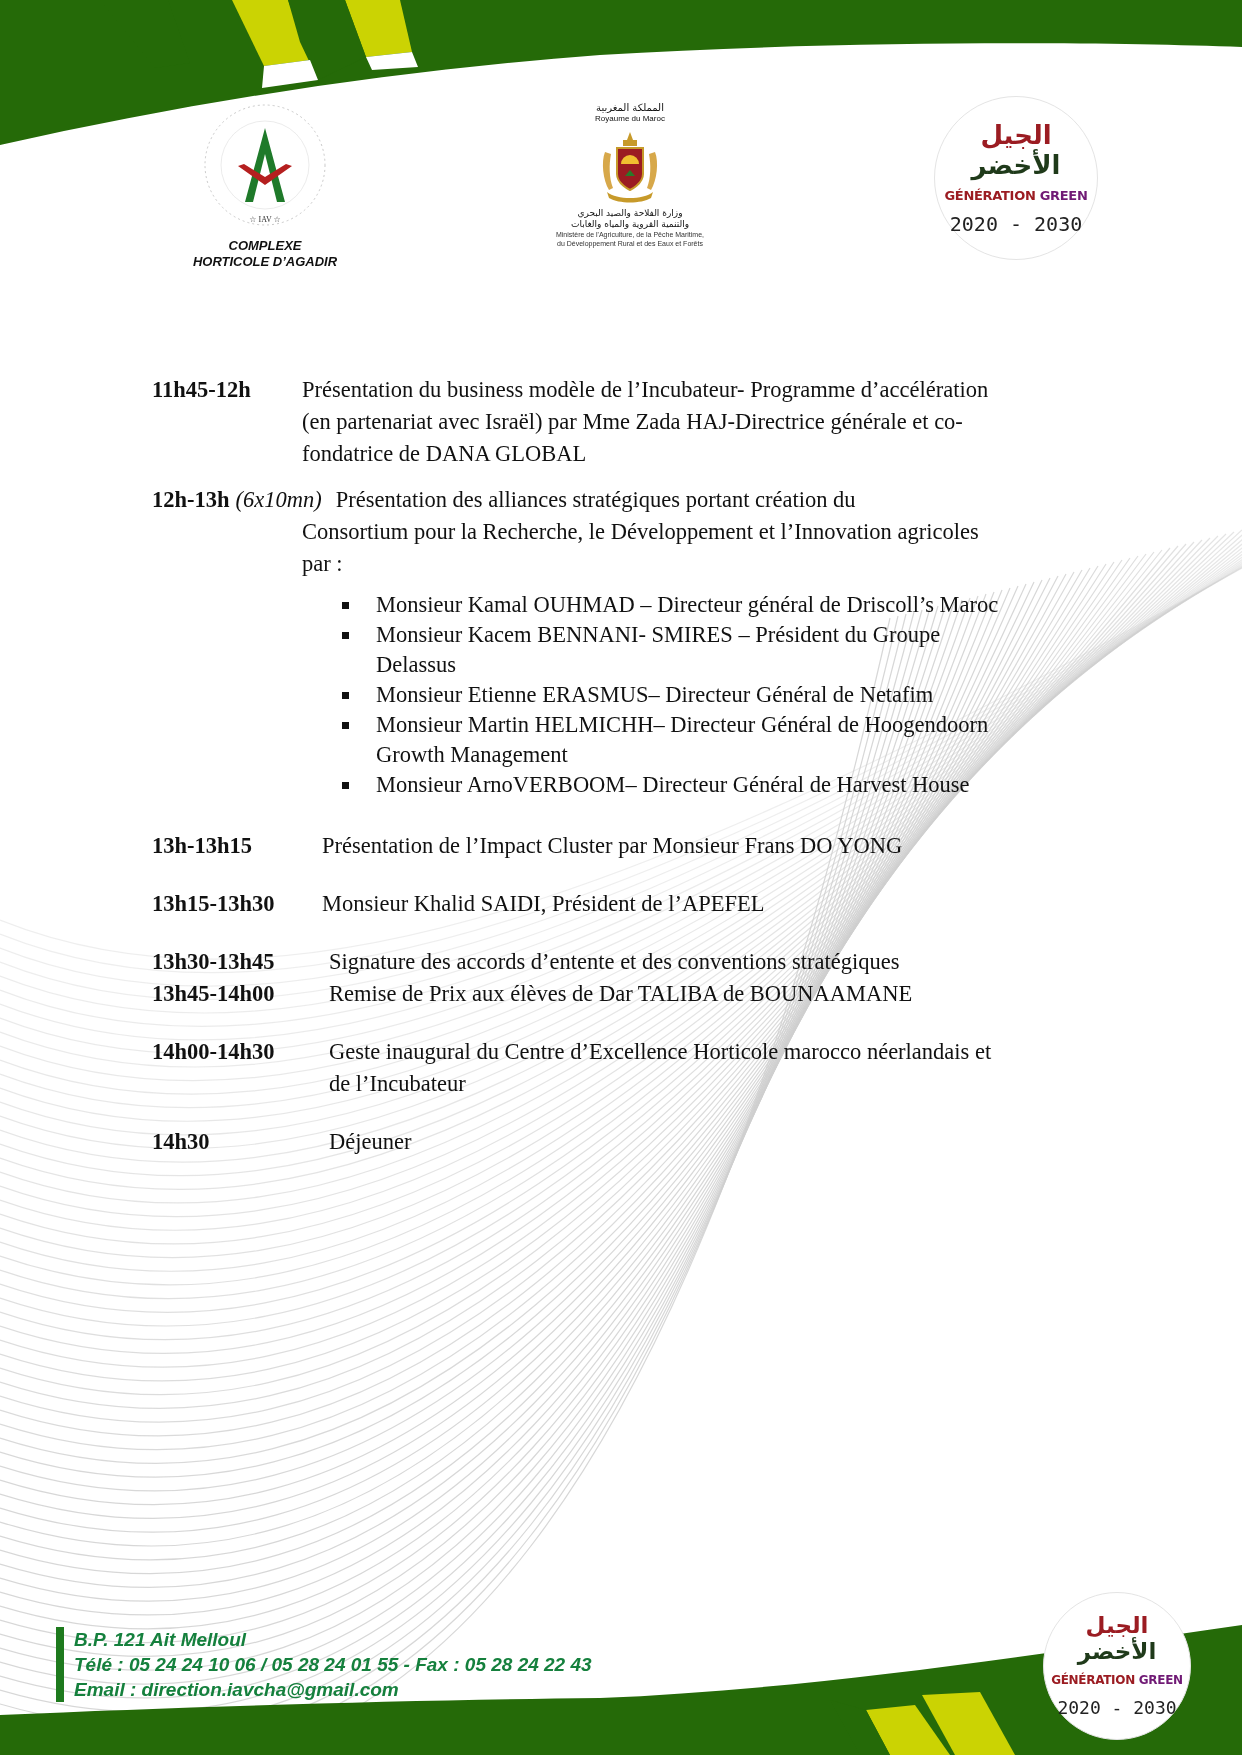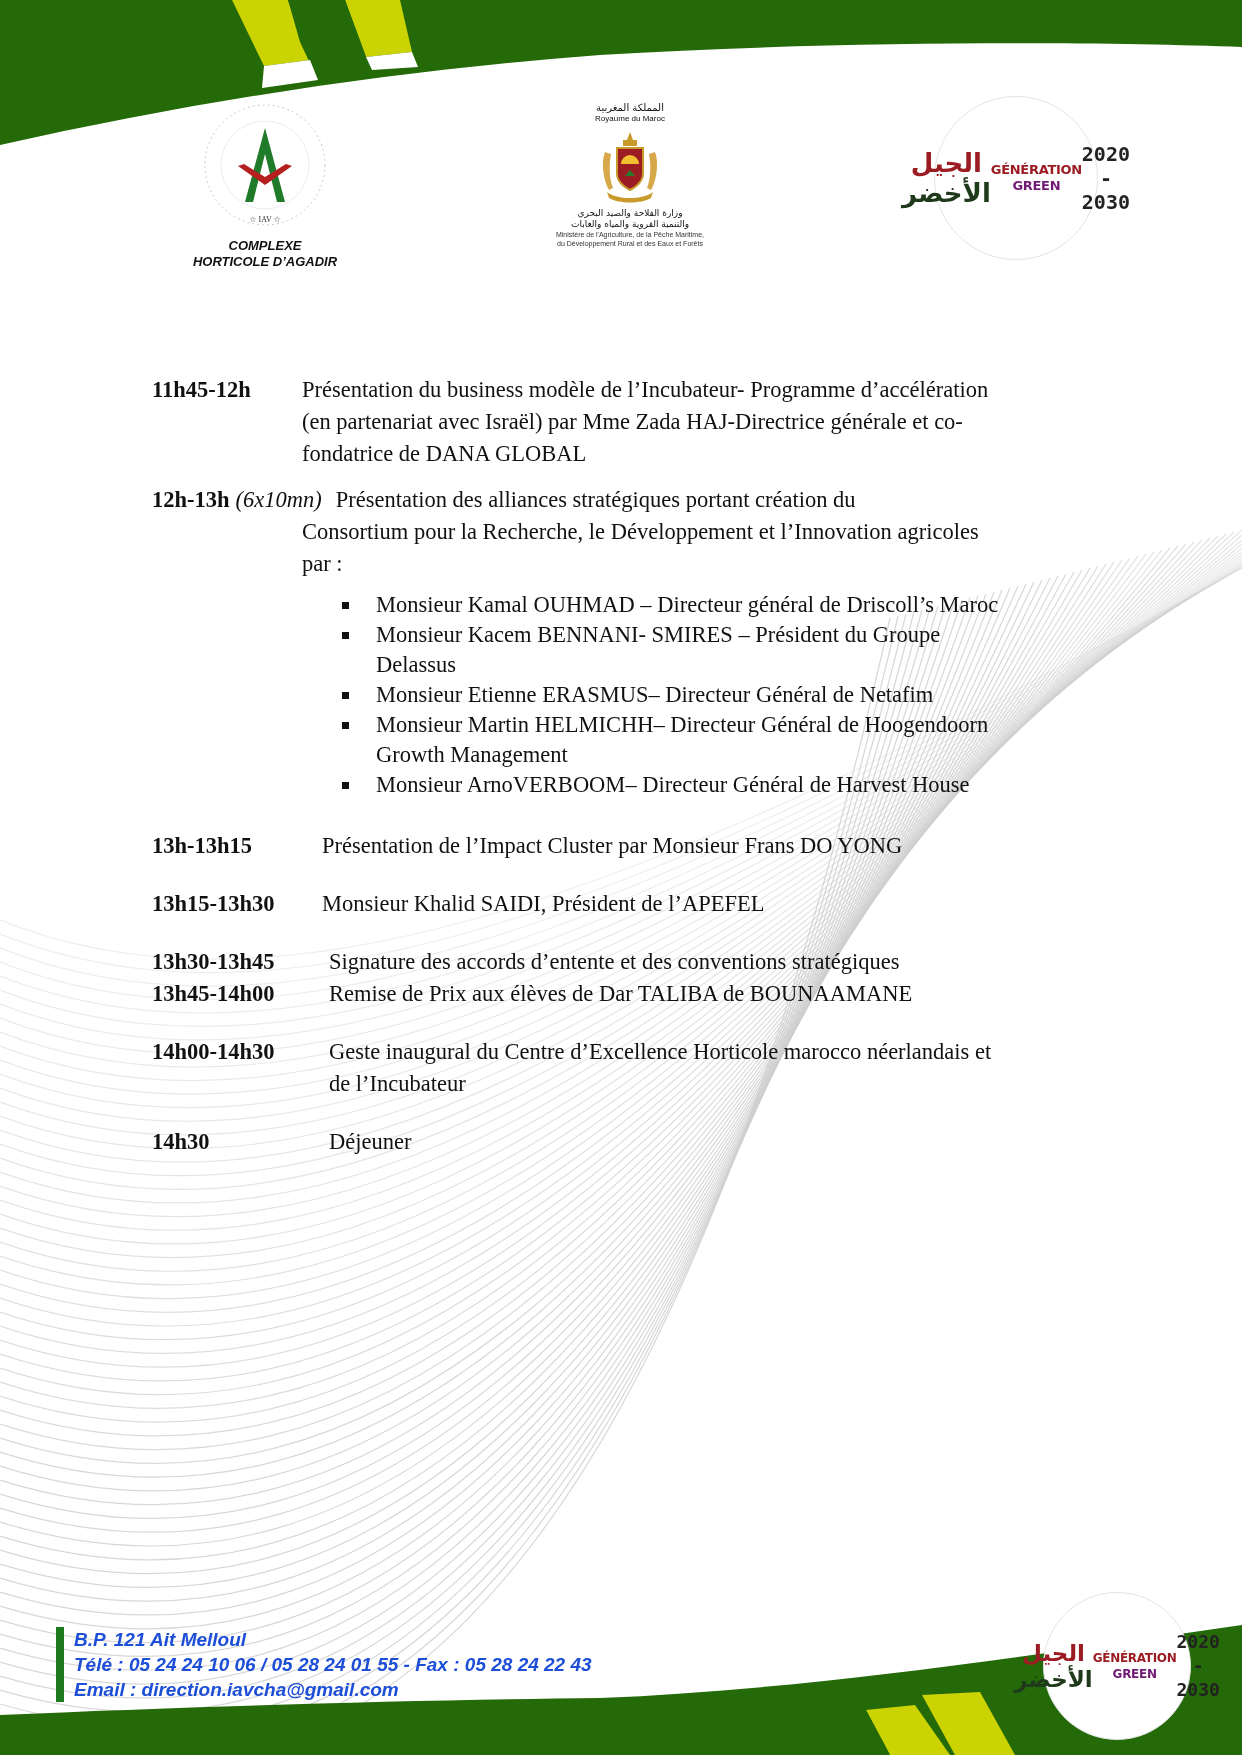--- a/index.html
+++ b/index.html
@@ -28,32 +28,33 @@
   .logo-mid .ar { font-size: 10px; line-height: 12px; font-family: "DejaVu Sans", sans-serif; }
   .logo-mid .fr { font-size: 8px; line-height: 10px; }
   .logo-mid .crest { width: 70px; height: 78px; margin: 4px auto 2px; }
   .logo-mid .crest svg { width: 70px; height: 78px; }
   .logo-mid .min-ar { font-size: 9px; line-height: 11px; font-family: "DejaVu Sans", sans-serif; }
   .logo-mid .min-fr { font-size: 7px; line-height: 9px; color: #333; }
 
   .gg-badge {
     width: 164px; height: 164px; border-radius: 50%; background: #fff;
     border: 1px solid #e4e4e4; box-sizing: border-box;
-    display: flex; align-items: center; justify-content: center;
+    display: flex; flex-direction: column; align-items: center; justify-content: center;
     text-align: center;
+    gap: 8px;
   }
   .gg-top { left: 934px; top: 96px; }
   .gg-bottom { left: 1043px; top: 1592px; width: 148px; height: 148px; }
   .gg-ar { font-family: "DejaVu Sans", sans-serif; font-weight: bold; font-size: 26px; line-height: 30px; direction: rtl; }
   .gg-ar .red { color: #9b1c22; }
   .gg-ar .dk { color: #1f3a1a; }
   .gg-line2 { font-family: "DejaVu Sans", sans-serif; font-weight: bold; font-size: 13px; line-height: 16px; letter-spacing: -0.3px; }
   .gg-line2 .red { color: #9b1c22; }
   .gg-line2 .dk { color: #701a75; }
-  .gg-years { font-family: "DejaVu Sans Mono", monospace; font-weight: bold; font-size: 20px; line-height: 24px; color: #222; }
+  .gg-years { font-family: "DejaVu Sans Mono", monospace; font-weight: normal; font-size: 20px; line-height: 24px; color: #222; }
   .gg-bottom .gg-ar { font-size: 23px; line-height: 26px; }
   .gg-bottom .gg-line2 { font-size: 12px; }
   .gg-bottom .gg-years { font-size: 18px; }
 
   
   .agenda { left: 152px; top: 374px; width: 1000px; font-size: 22.5px; line-height: 32px; }
   .row { display: flex; }
   .time { font-weight: bold; white-space: nowrap; }
   .desc { flex: 1; }
   .r1 .time { width: 150px; }
@@ -285,21 +286,21 @@
   <div class="row" style="margin-top:26px">
     <div class="time" style="width:177px">14h30</div>
     <div class="desc">
       <div>Déjeuner</div>
     </div>
   </div>
 </div>
 
 <div class="layer" style="left:56px; top:1627px; border-left:8px solid #1e7a1e; padding-left:10px;
             font-family:'Liberation Sans', sans-serif; font-weight:bold; font-style:italic;
-            font-size:19px; line-height:25px; color:#1d4ed8;">
+            font-size:19px; line-height:25px; color:#15803d;">
   <div>B.P. 121 Ait Melloul</div>
   <div>Télé : 05 24 24 10 06 / 05 28 24 01 55 - Fax : 05 28 24 22 43</div>
   <div>Email : direction.iavcha@gmail.com</div>
 </div>
 
 <div class="layer gg-badge gg-bottom">
   <div class="gg-ar">
     <span class="red">الجيل</span>
     <span class="dk">الأخضر</span>
   </div>

